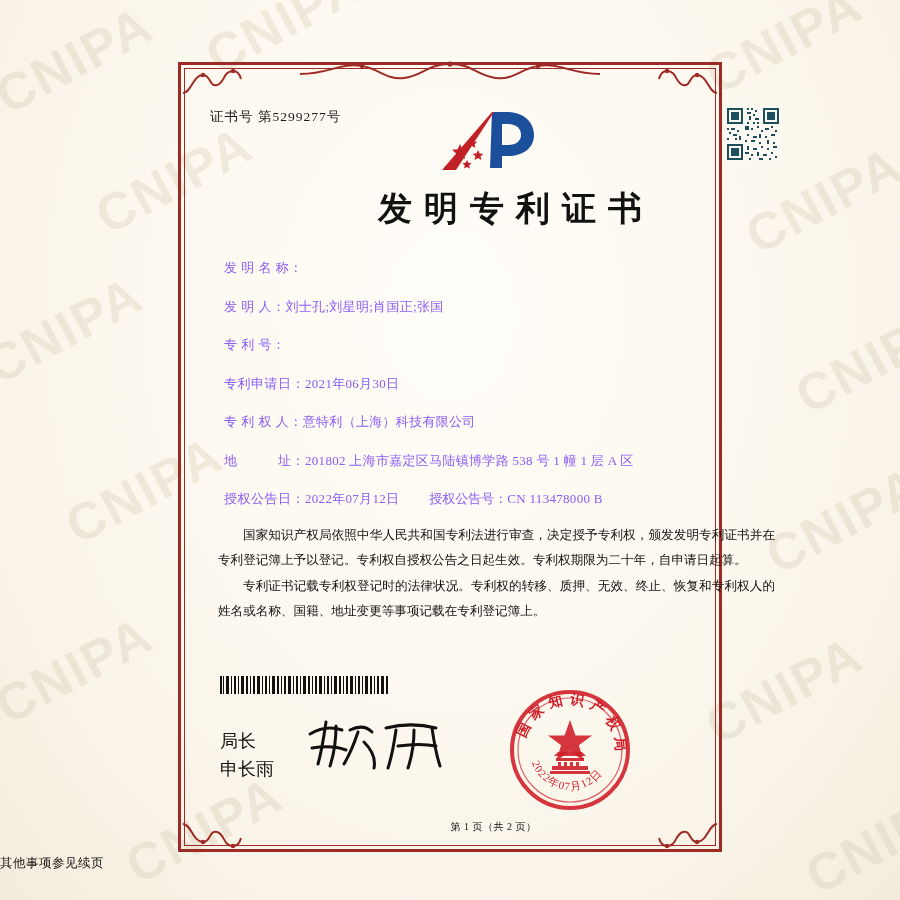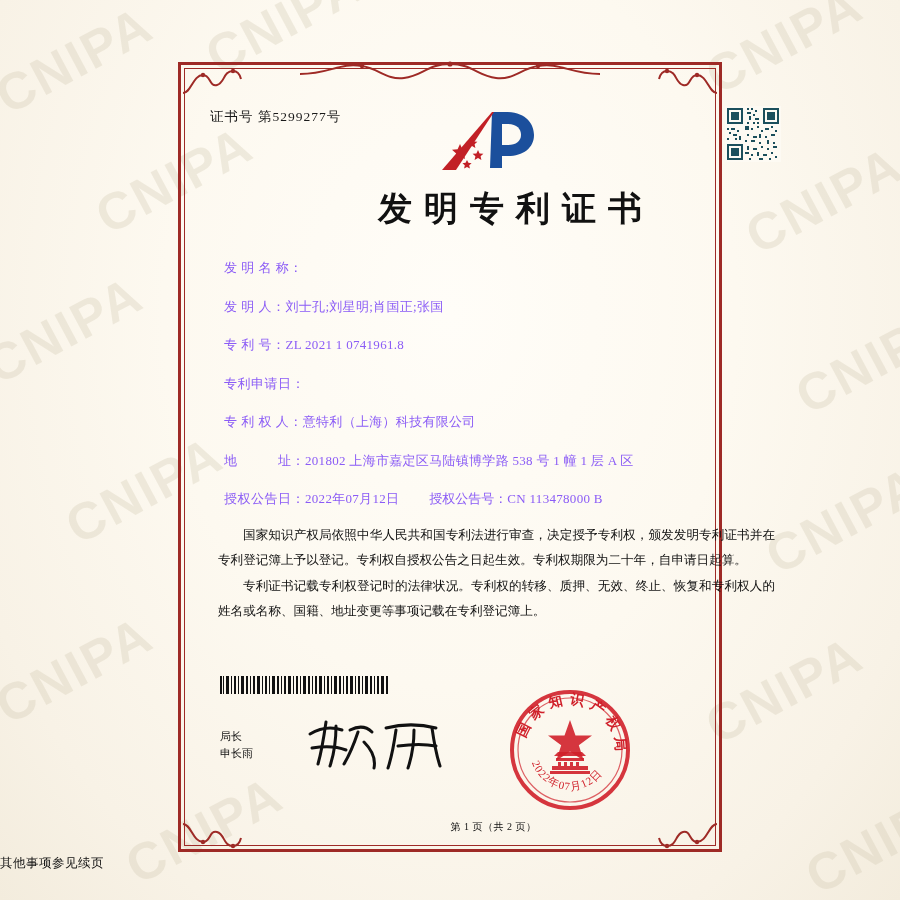--- a/index.html
+++ b/index.html
@@ -182,21 +182,21 @@
     left: 36px;
     top: 608px;
     width: 168px;
     height: 18px;
   }
 
   .signature-block {
     position: absolute;
     left: 36px;
     top: 660px;
-    font-size: 11px;
+    font-size: 18px;
     line-height: 1.55;
     color: #111;
   }
   .sig-script {
     position: absolute;
     left: 118px;
     top: 648px;
     width: 160px;
     height: 60px;
   }
@@ -378,24 +378,24 @@
     <div class="fields">
       <div class="field-row">
         <span class="f-label">发 明 名 称：</span>
       </div>
       <div class="field-row">
         <span class="f-label">发 明 人：</span>
         <span class="f-value">刘士孔;刘星明;肖国正;张国</span>
       </div>
       <div class="field-row">
         <span class="f-label">专 利 号：</span>
-        <span class="f-value">ZL 2021 1 0741961.8</span>
       </div>
       <div class="field-row">
         <span class="f-label">专利申请日：</span>
+        <span class="f-value">2021年06月30日</span>
       </div>
       <div class="field-row">
         <span class="f-label">专 利 权 人：</span>
         <span class="f-value">意特利（上海）科技有限公司</span>
       </div>
       <div class="field-row">
         <span class="f-label">地　　　址：</span>
         <span class="f-value">201802  上海市嘉定区马陆镇博学路 538 号 1 幢 1 层 A 区</span>
       </div>
       <div class="field-row dual">

